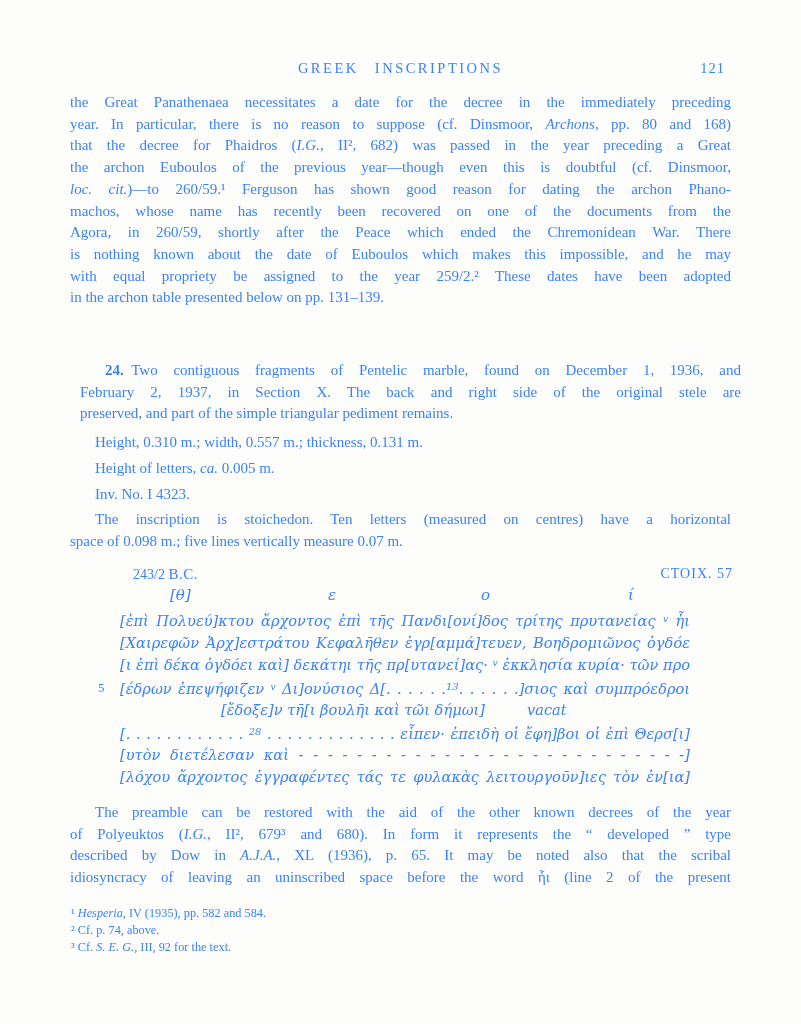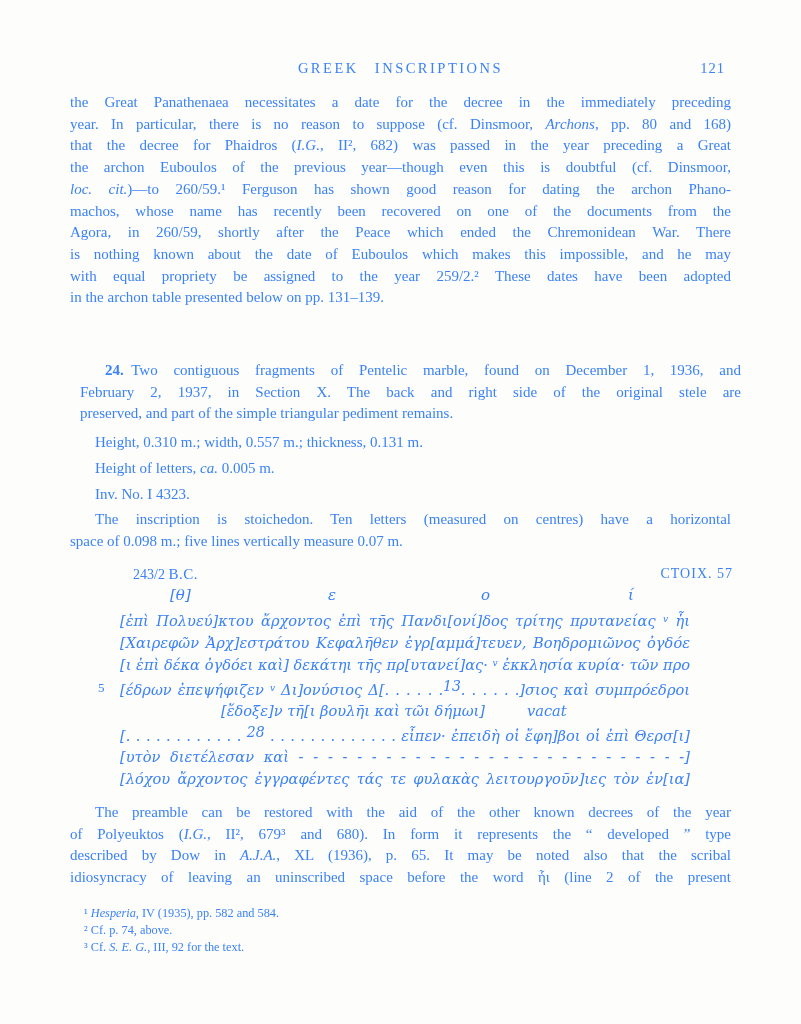--- a/index.html
+++ b/index.html
@@ -17,41 +17,41 @@
   
   .tblock{font-size:15px;line-height:21.7px;}
   .tline{position:relative;}
   .tline.j{text-align:justify;text-align-last:justify;}
   .tline.l{text-align:left;text-align-last:left;}
   .ind{text-indent:25px;}
   .i{font-style:italic;}
   .b{font-weight:bold;}
   .sc{font-size:15px;letter-spacing:0.5px;}
   .sv{font-style:italic;font-size:9px;vertical-align:4px;}
-  .lsup{font-size:14px;vertical-align:4px;letter-spacing:0;}
+  .lsup{font-size:10px;vertical-align:4px;letter-spacing:0;}
   .gap{margin-left:42px;}
   #intro{top:92px;left:70px;width:661px;}
   #entry24{top:360px;left:80px;width:661px;}
   #meas{top:429px;left:70px;width:661px;line-height:26px;}
   #meas .tline{padding-left:25px;}
   #stoichp{top:509px;left:70px;width:661px;}
   
   #insc-meta{top:566px;left:70px;width:663px;height:20px;font-size:14px;}
   .insc-date{position:absolute;left:63px;top:0;}
   .insc-stoich{position:absolute;right:0;top:0;letter-spacing:1px;}
   #theoi{top:586px;left:120px;width:570px;height:21px;font-style:italic;font-family:"DejaVu Serif",serif;font-size:15px;}
   #theoi span{position:absolute;top:0;}
   .th0{left:50px;}.th1{left:208px;}.th2{left:361px;}.th3{left:508px;}
   #greek{top:609px;left:120px;width:570px;line-height:21.5px;
          font-family:"DejaVu Serif",serif;font-style:italic;font-size:14.6px;}
   #greek .linenum{position:absolute;left:-22px;top:1px;font-style:normal;font-size:13px;
                   font-family:"Liberation Serif",serif;}
   .ind5{padding-left:101px;}
   #commentary{top:802px;left:70px;width:661px;}
-  #footnotes{top:905px;left:84px;width:620px;font-size:12.3px;line-height:16.8px;}
+  #footnotes{top:905px;left:71px;width:620px;font-size:12.3px;line-height:16.8px;}
 </style>
 </head>
 <body>
 
 <div class="page">
 
   <div class="running-head">
     <span class="head-title">GREEK INSCRIPTIONS</span>
     <span class="page-num">121</span>
   </div>

